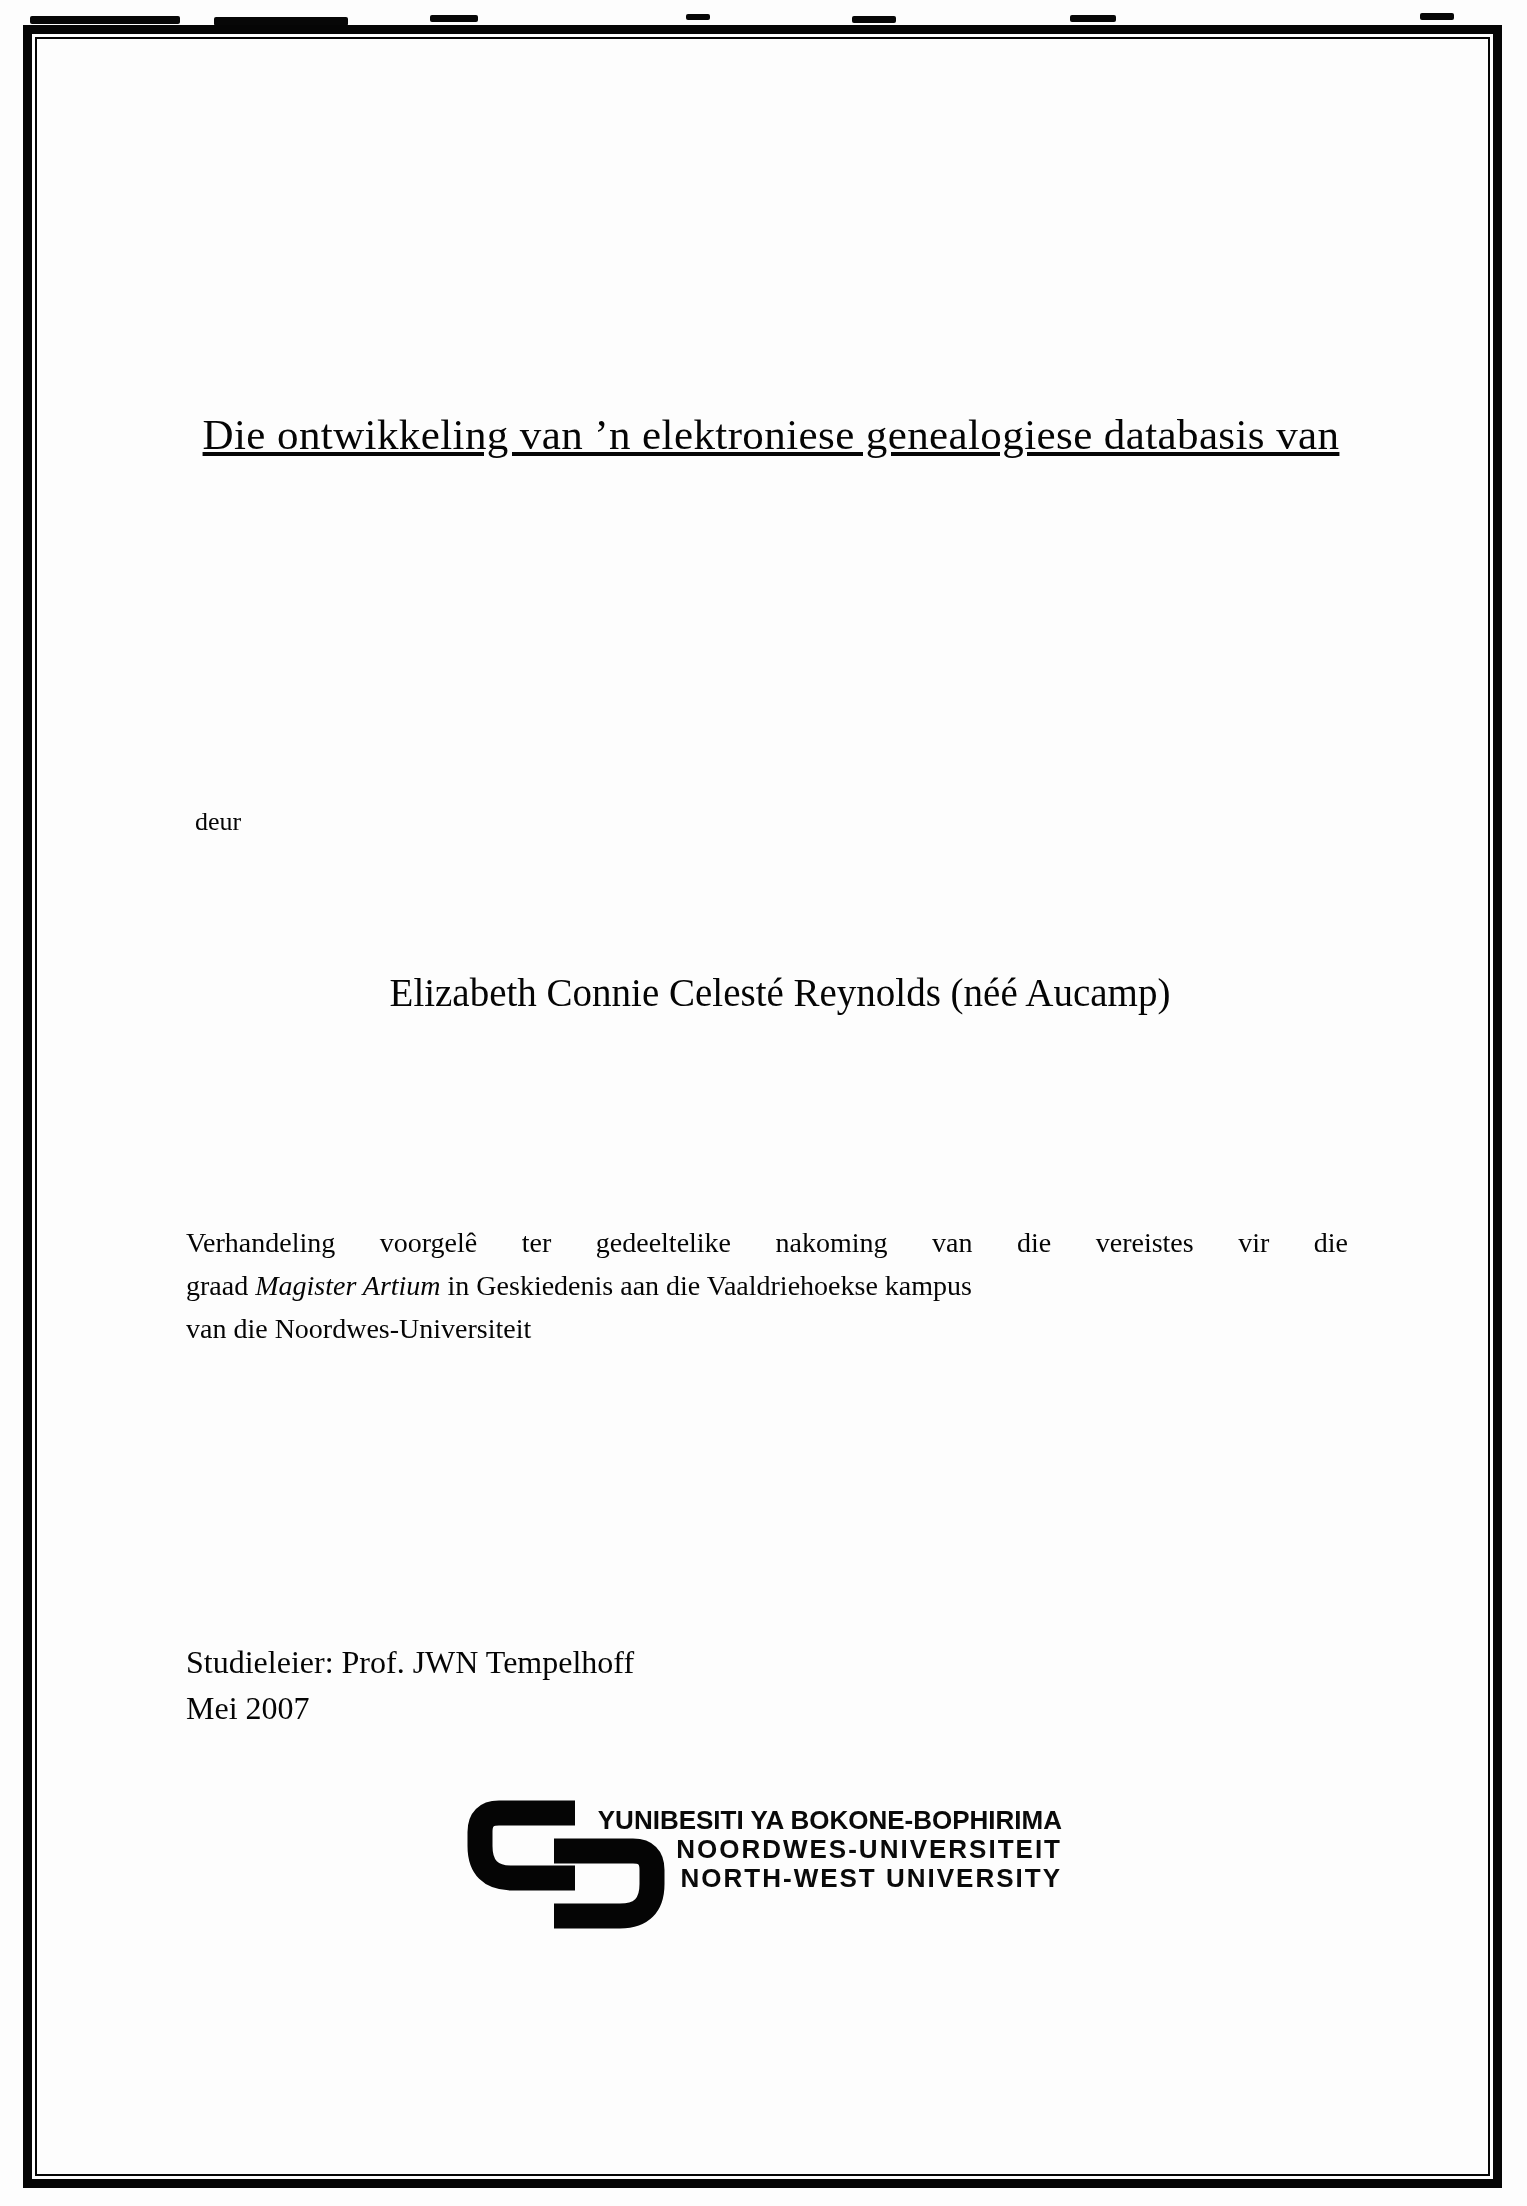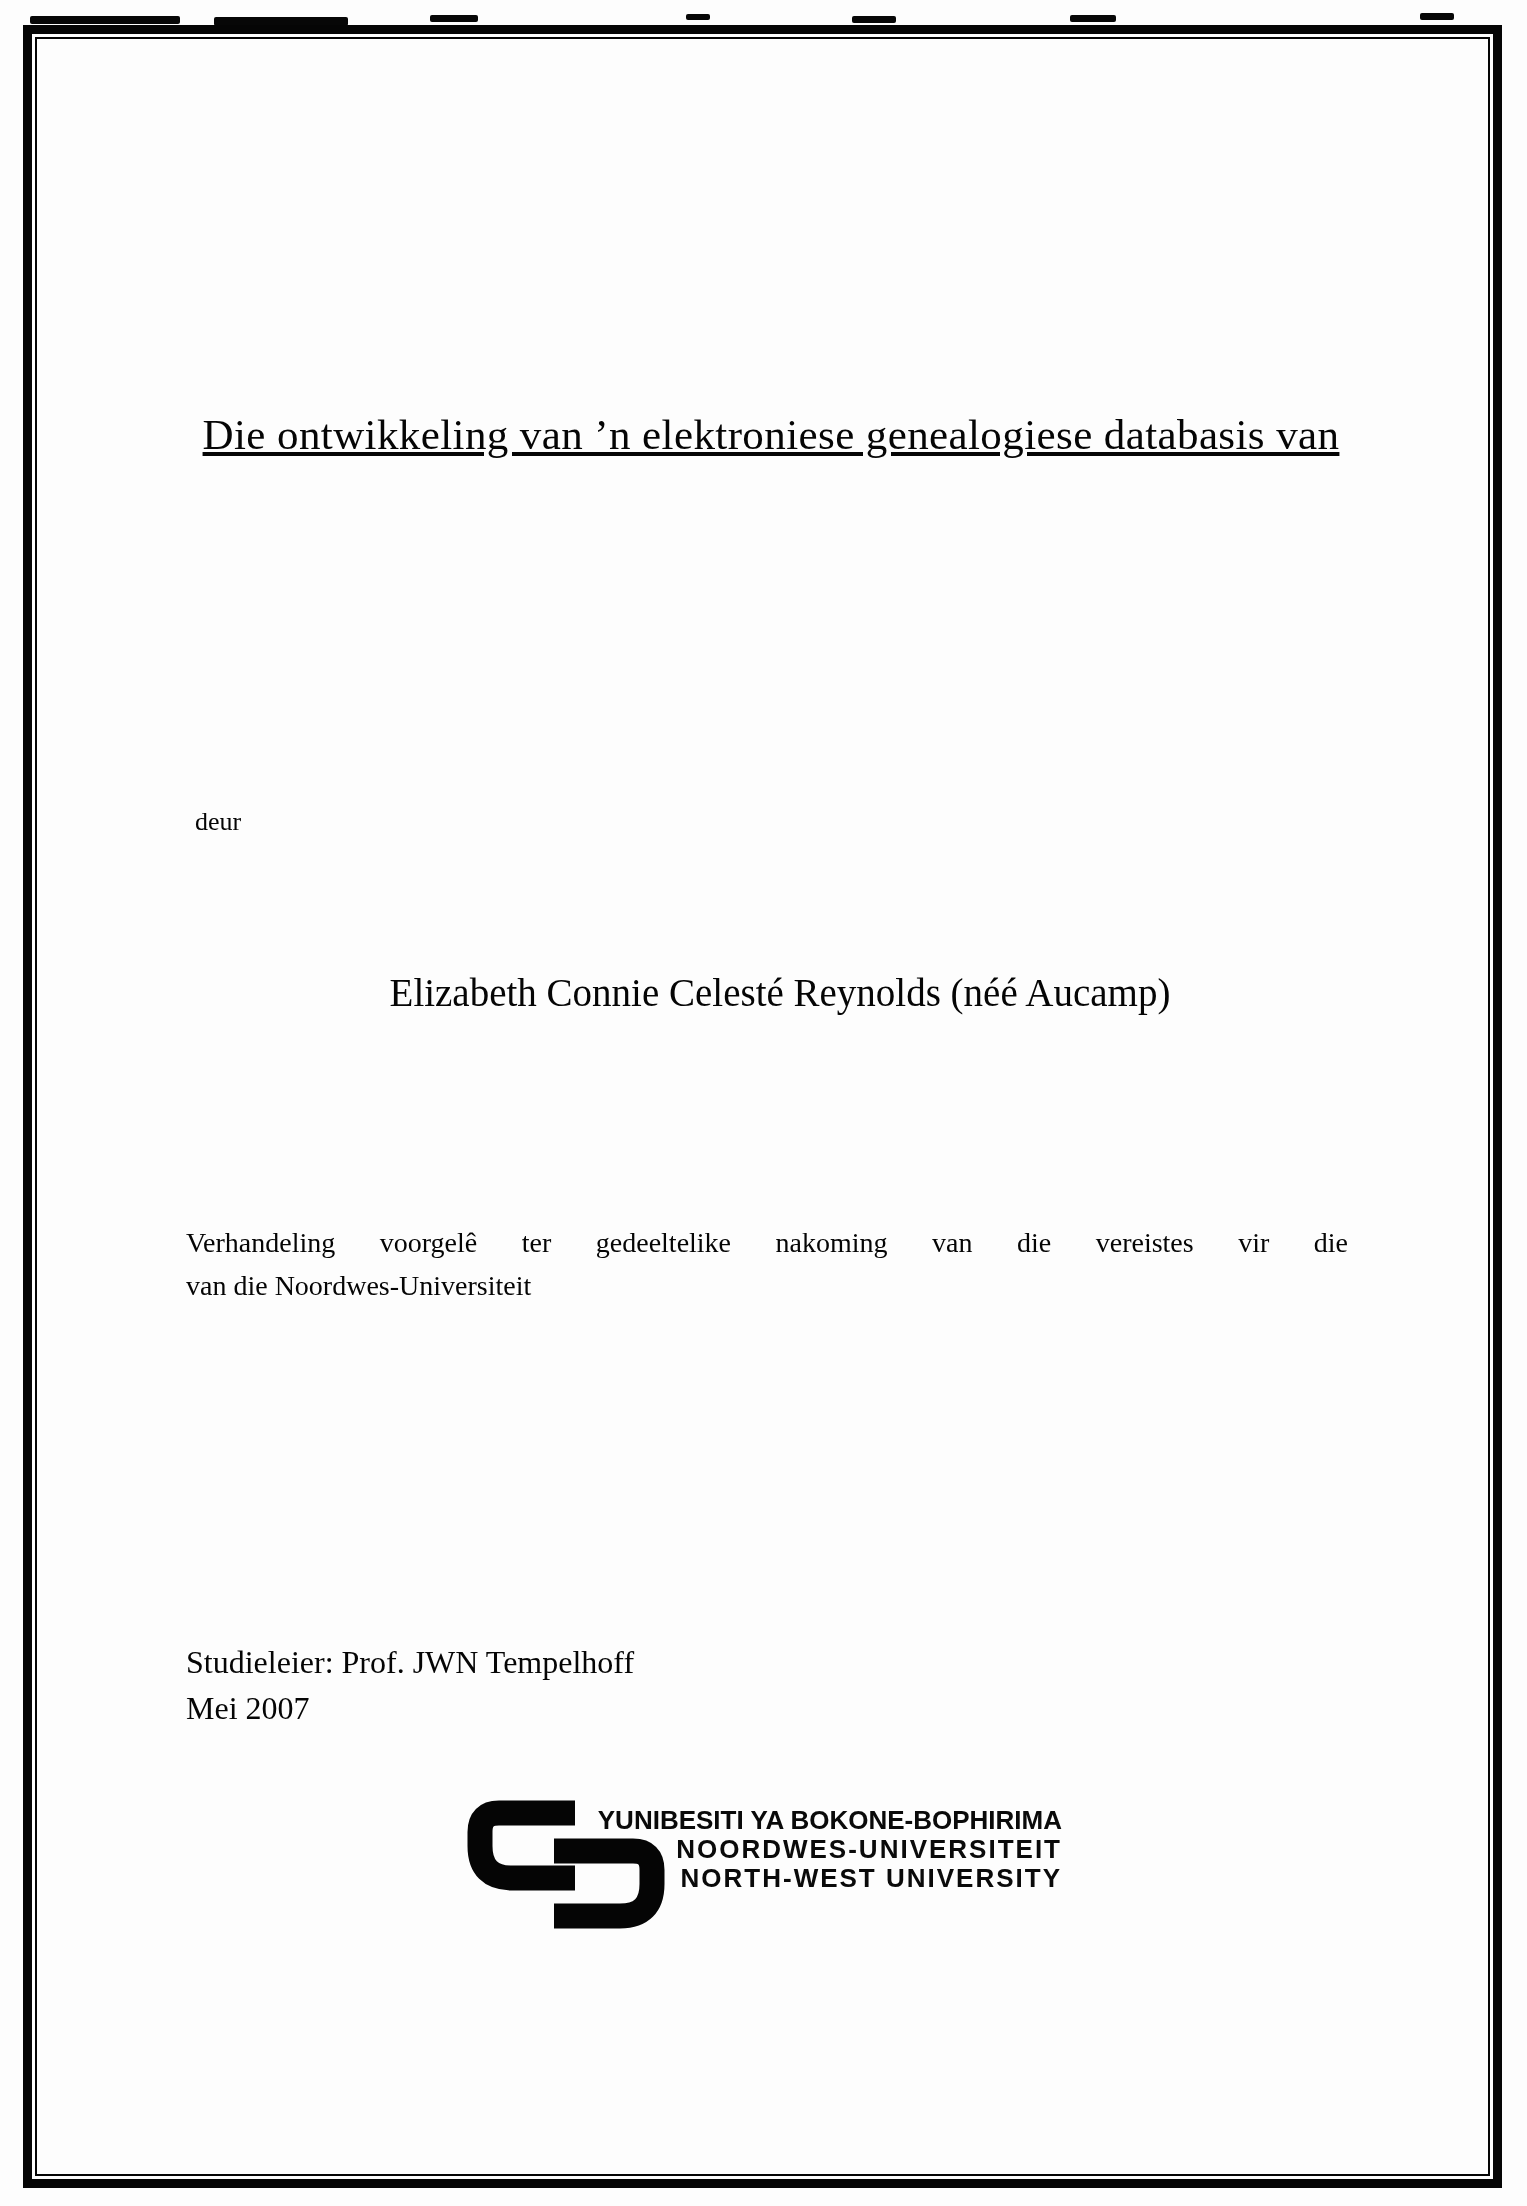--- a/index.html
+++ b/index.html
@@ -90,20 +90,21 @@
   <div class="title">
     <div>Die ontwikkeling van ’n elektroniese genealogiese databasis van</div>
   </div>
 
   <div class="byline">deur</div>
 
   <div class="author">Elizabeth Connie Celesté Reynolds (néé Aucamp)</div>
 
   <div class="statement">
     <div class="just">Verhandeling voorgelê ter gedeeltelike nakoming van die vereistes vir die</div>
+    <div><span>graad </span><span class="it">Magister Artium</span><span> in Geskiedenis aan die Vaaldriehoekse kampus</span></div>
     <div>van die Noordwes-Universiteit</div>
   </div>
 
   <div class="supervisor">
     <div>Studieleier: Prof. JWN Tempelhoff</div>
     <div>Mei 2007</div>
   </div>
 
   <div class="logo">
     <svg class="logo-mark" viewBox="0 0 200 130" xmlns="http://www.w3.org/2000/svg">

